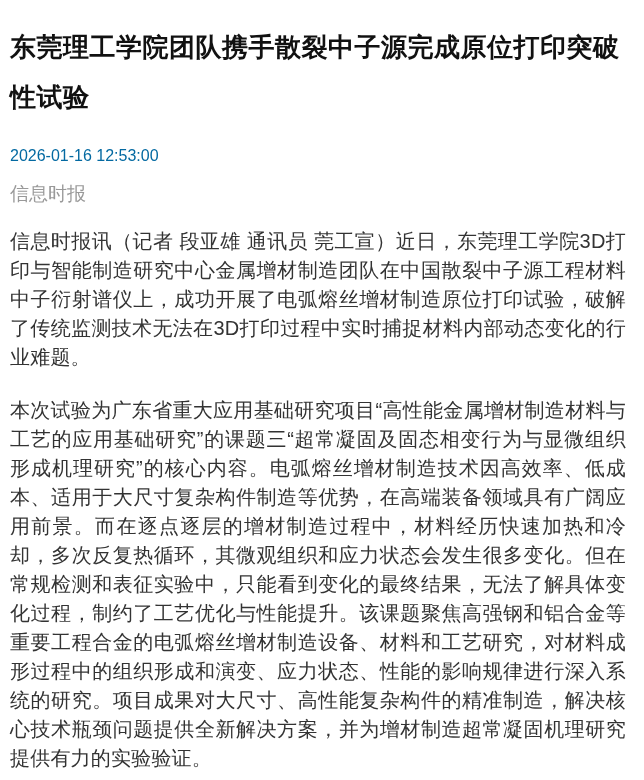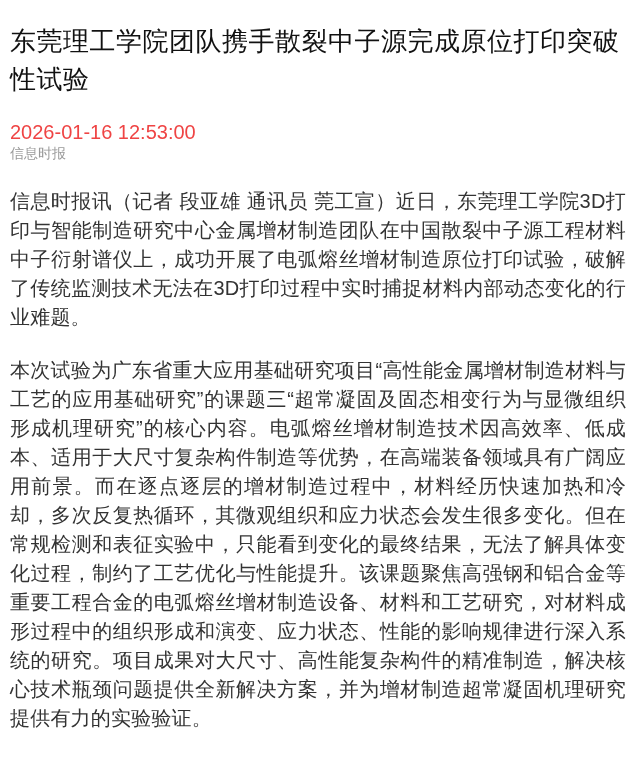--- a/index.html
+++ b/index.html
@@ -12,37 +12,36 @@
     height: 780px;
     box-sizing: border-box;
     padding: 12px 10px 0 10px;
     overflow: hidden;
     background: #ffffff;
     font-family: "Liberation Sans", "DejaVu Sans", sans-serif;
   }
   .article-title {
     margin: 10px 0 0 0;
     font-size: 26px;
-    line-height: 38px;
-    font-weight: 400;
+    line-height: 50px;
+    font-weight: 700;
     color: #111111;
     letter-spacing: 0.5px;
   }
   .publish-time {
     margin-top: 24px;
-    font-size: 20px;
+    font-size: 16px;
     line-height: 20px;
-    color: #ef4444;
+    color: #0369a1;
   }
   .article-source {
-    margin-top: 3px;
-    font-size: 14px;
+    margin-top: 19px;
+    font-size: 19px;
     line-height: 18px;
     color: #999999;
-    font-family: Liberation Serif, serif;
   }
   .para {
     margin: 24px 8px 0 0;
     font-size: 20px;
     line-height: 29px;
     color: #333333;
     text-align: justify;
     letter-spacing: 0.2px;
   }
 </style>

